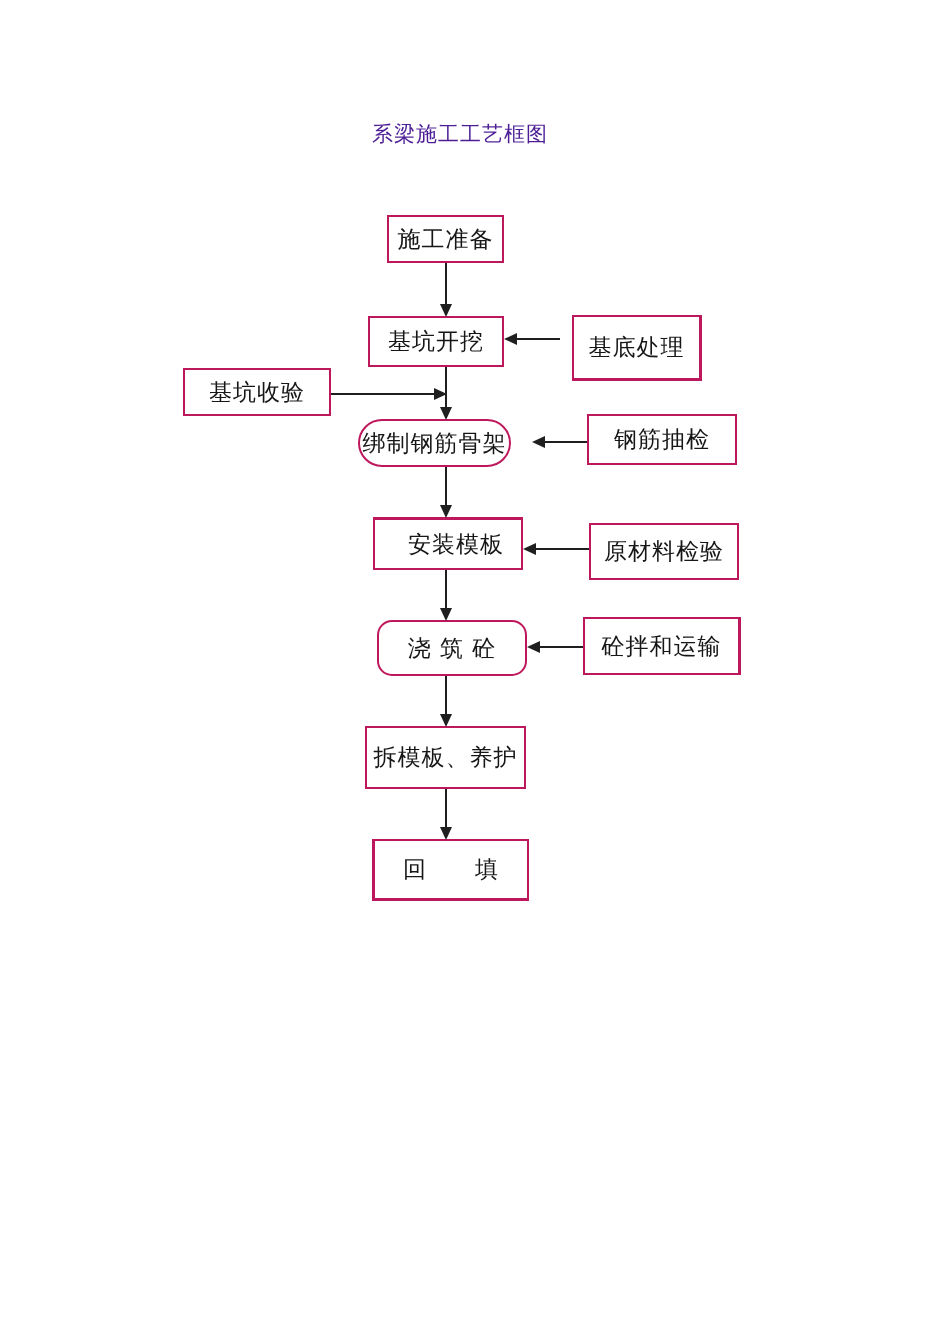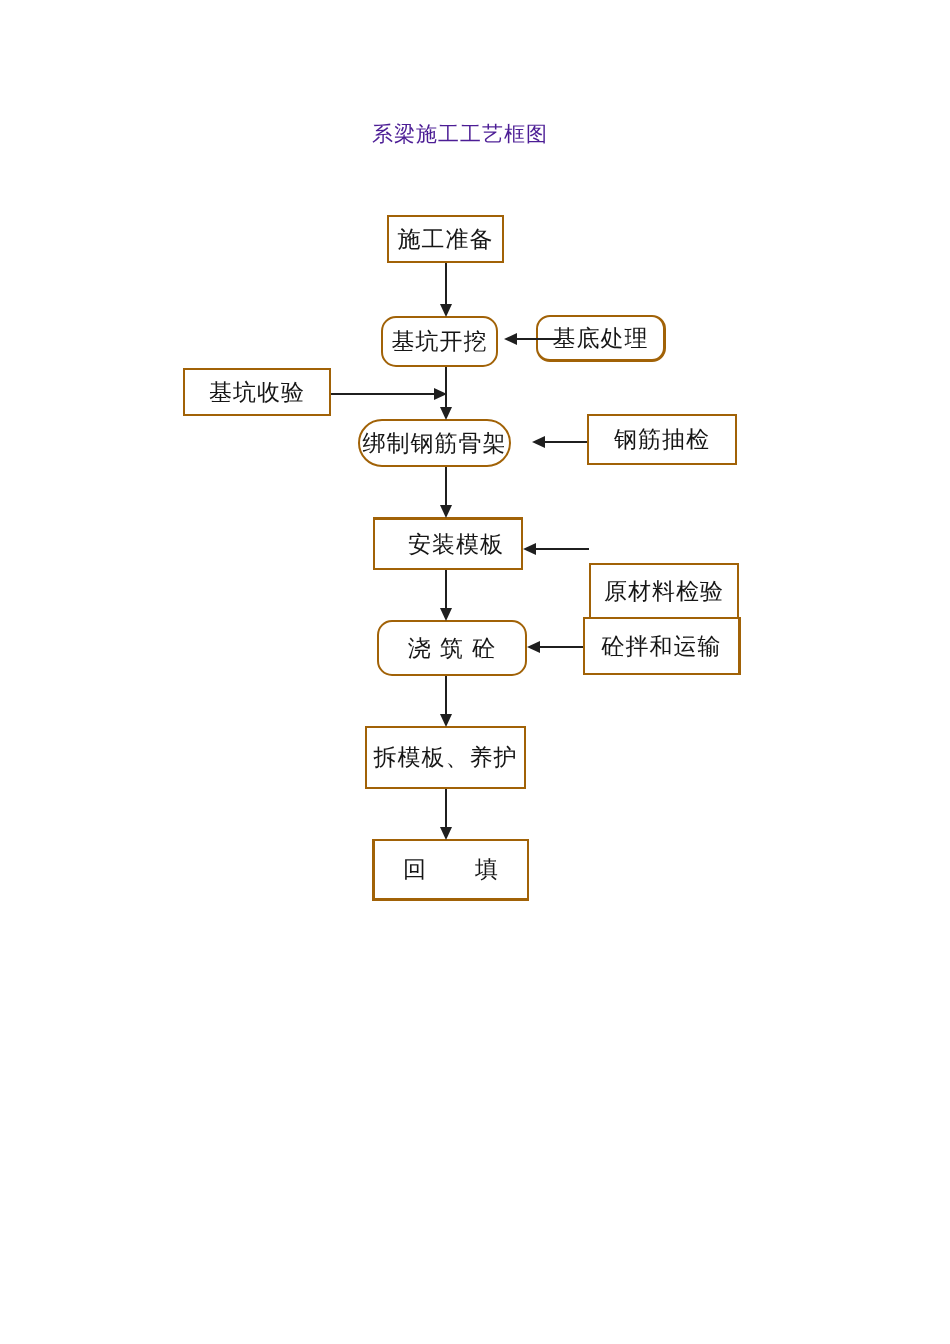--- a/index.html
+++ b/index.html
@@ -22,40 +22,40 @@
     top: 120px;
     width: 220px;
     text-align: center;
     font-size: 21px;
     letter-spacing: 1px;
     white-space: nowrap;
     color: #4c1d95;
   }
   .box {
     position: absolute;
-    border: 2px solid #a16207;
+    border: 2px solid #be185d;
     background: #ffffff;
     display: flex;
     align-items: center;
     justify-content: center;
     font-size: 23px;
     letter-spacing: 1px;
     white-space: pre;
     color: #161616;
     box-sizing: border-box;
   }
   
   .b-prep      { left:387px; top:215px; width:117px; height:48px; }
-  .b-excav     { left:381px; top:316px; width:117px; height:51px;border-radius:15px; }
-  .b-basetreat { left:536px; top:315px; width:130px; height:47px; border-right-width:3px; border-bottom-width:3px;border-radius:14px; }
+  .b-excav     { left:368px; top:316px; width:136px; height:51px; }
+  .b-basetreat { left:572px; top:315px; width:130px; height:66px; border-right-width:3px; border-bottom-width:3px; }
   .b-pitinsp   { left:183px; top:368px; width:148px; height:48px; }
   .b-rebar     { left:358px; top:419px; width:153px; height:48px;border-radius:24px; }
   .b-sampling  { left:587px; top:414px; width:150px; height:51px;text-align:center; }
   .b-formwork  { left:373px; top:517px; width:150px; height:53px; border-top-width:3px;padding-left:16px; }
-  .b-rawmat    { left:589px; top:523px; width:150px; height:57px;margin-top:40px; }
+  .b-rawmat    { left:589px; top:523px; width:150px; height:57px; }
   .b-pour      { left:377px; top:620px; width:150px; height:56px;border-radius:15px; }
   .b-mixing    { left:583px; top:617px; width:158px; height:58px; border-right-width:3px; }
   .b-removal   { left:365px; top:726px; width:161px; height:63px; }
   .b-backfill  { left:372px; top:839px; width:157px; height:62px; border-left-width:3px; border-bottom-width:3px; }
 
   .vline { position:absolute; width:2px; background:#1f1f1f; }
   .hline { position:absolute; height:2px; background:#1f1f1f; }
   .ah { position:absolute; width:0; height:0; }
   .ah-down  { border-left:6px solid transparent; border-right:6px solid transparent; border-top:13px solid #1f1f1f; }
   .ah-left  { border-top:6px solid transparent; border-bottom:6px solid transparent; border-right:13px solid #1f1f1f; }

